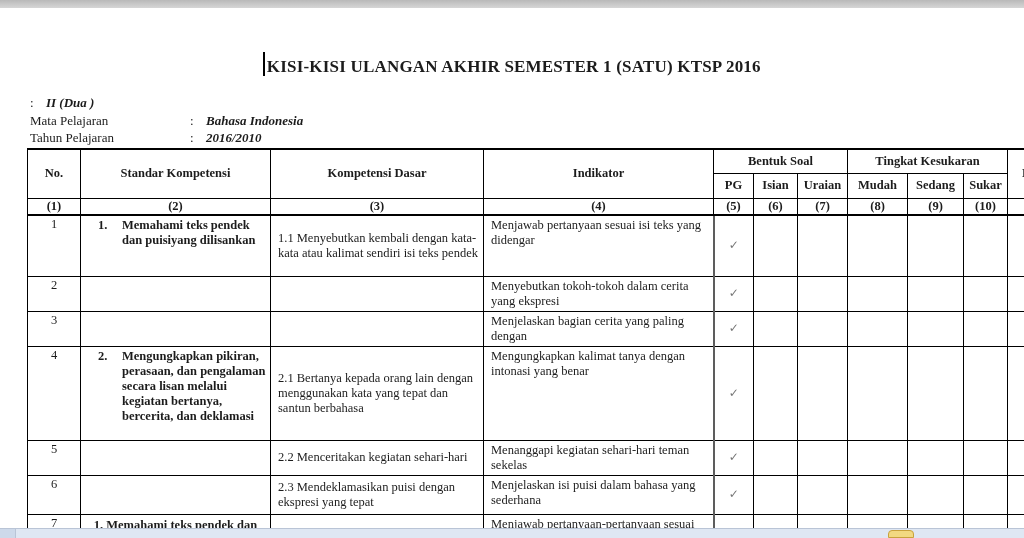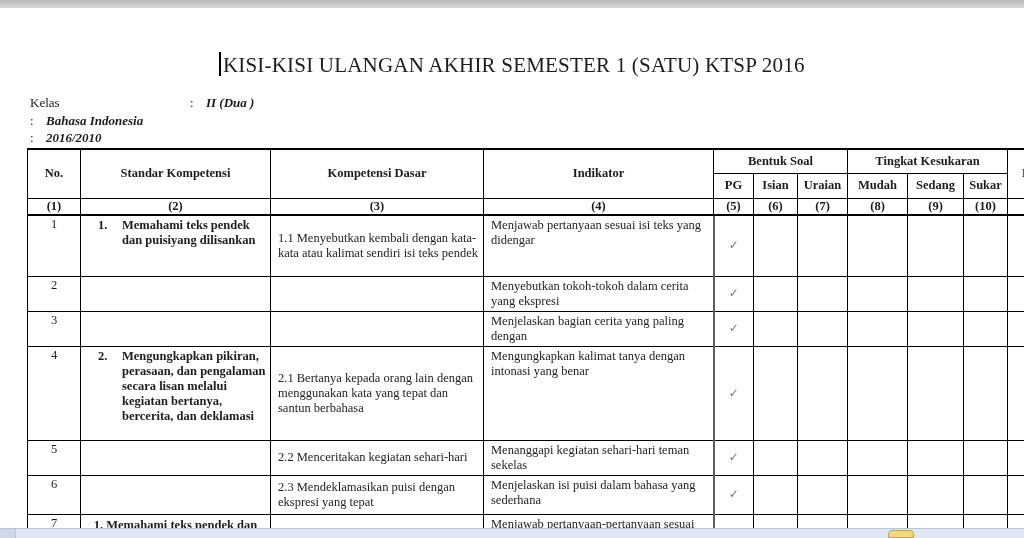--- a/index.html
+++ b/index.html
@@ -18,21 +18,21 @@
     width: 1024px; height: 8px;
     background: linear-gradient(#b9b9b9, #d6d6d6);
   }
 
   .title-row {
     position: absolute; top: 52px; left: 0;
     width: 1024px; text-align: center;
     white-space: nowrap;
   }
   .doc-title {
-    font-size: 21px; font-weight: normal; letter-spacing: 0.2px;
+    font-size: 17px; font-weight: bold; letter-spacing: 0.2px;
   }
   .caret {
     display: inline-block; width: 1.5px; height: 24px;
     background: #000; margin-right: 2px; vertical-align: -4px;
   }
 
   .meta {
     position: absolute; top: 94px; left: 30px;
     font-size: 13px; line-height: 17.5px;
   }
@@ -113,29 +113,30 @@
 <body>
 
 <div class="top-strip"></div>
 
 <div class="title-row">
   <span class="caret"></span><span class="doc-title">KISI-KISI ULANGAN AKHIR SEMESTER 1 (SATU) KTSP 2016</span>
 </div>
 
 <div class="meta">
   <div class="meta-row">
-    <span class="meta-label">Kelas</span>
     <span class="meta-colon">:</span>
     <span class="meta-value">II (Dua )</span>
   </div>
   <div class="meta-row">
+    <span class="meta-label">Mata Pelajaran</span>
     <span class="meta-colon">:</span>
     <span class="meta-value">Bahasa Indonesia</span>
   </div>
   <div class="meta-row">
+    <span class="meta-label">Tahun Pelajaran</span>
     <span class="meta-colon">:</span>
     <span class="meta-value">2016/2010</span>
   </div>
 </div>
 
 <table class="doc-table">
   <colgroup>
     <col style="width:53px">
       <col style="width:190px">
       <col style="width:213px">

